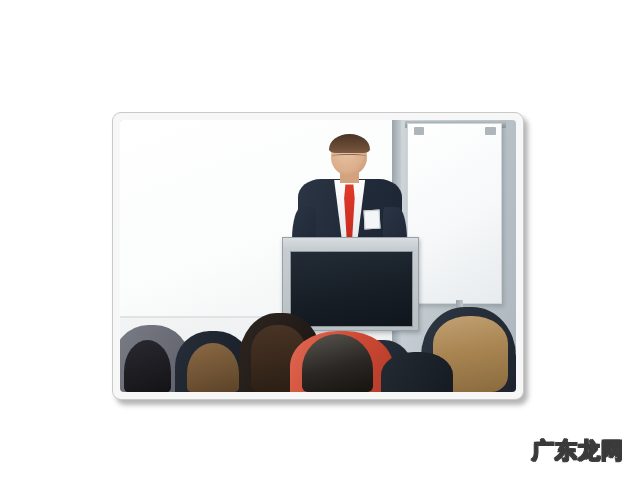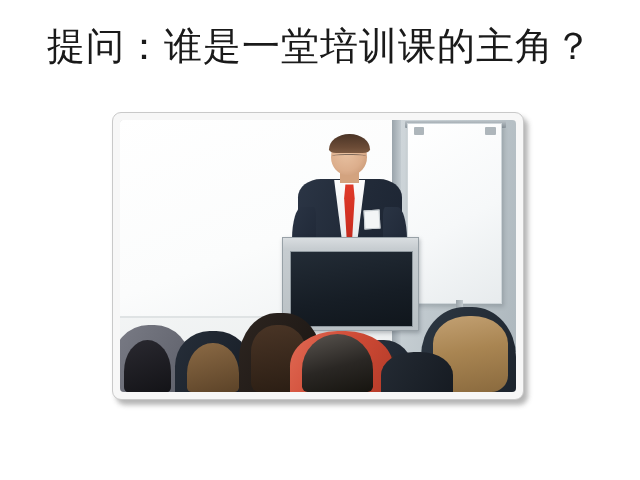--- a/index.html
+++ b/index.html
@@ -309,21 +309,20 @@
       -1px  1px 0 #3a3a3a,
        1px  1px 0 #3a3a3a;
     white-space: nowrap;
   }
 </style>
 </head>
 <body>
 
 <div class="slide">
 
-  <div class="slide-title">提问：谁是一堂培训课的主角？</div>
 
   <div class="photo-frame">
     <div class="photo-inner">
       <div class="scene">
 
         <div class="wall"></div>
         <div class="whiteboard"></div>
         <div class="wall-panel-right"></div>
         <div class="wall-panel-edge"></div>
 
@@ -378,14 +377,15 @@
           <div class="shoulders" style="left:43%;width:26%;height:40%;background:linear-gradient(120deg,#e06a54 0%,#cf4b36 50%,#b33a28 100%);"></div>
           <div class="head-b" style="left:46%;width:18%;height:38%;background:linear-gradient(165deg,#5a5550 0%,#2a2724 55%,#16140f 100%);"></div>
 
           <div class="shoulders" style="left:66%;width:18%;height:26%;background:linear-gradient(120deg,#242b34,#161b22);"></div>
         </div>
 
       </div>
     </div>
   </div>
 
+  <div class="watermark">广东龙网</div>
 
 </div>
 
 </body></html>

